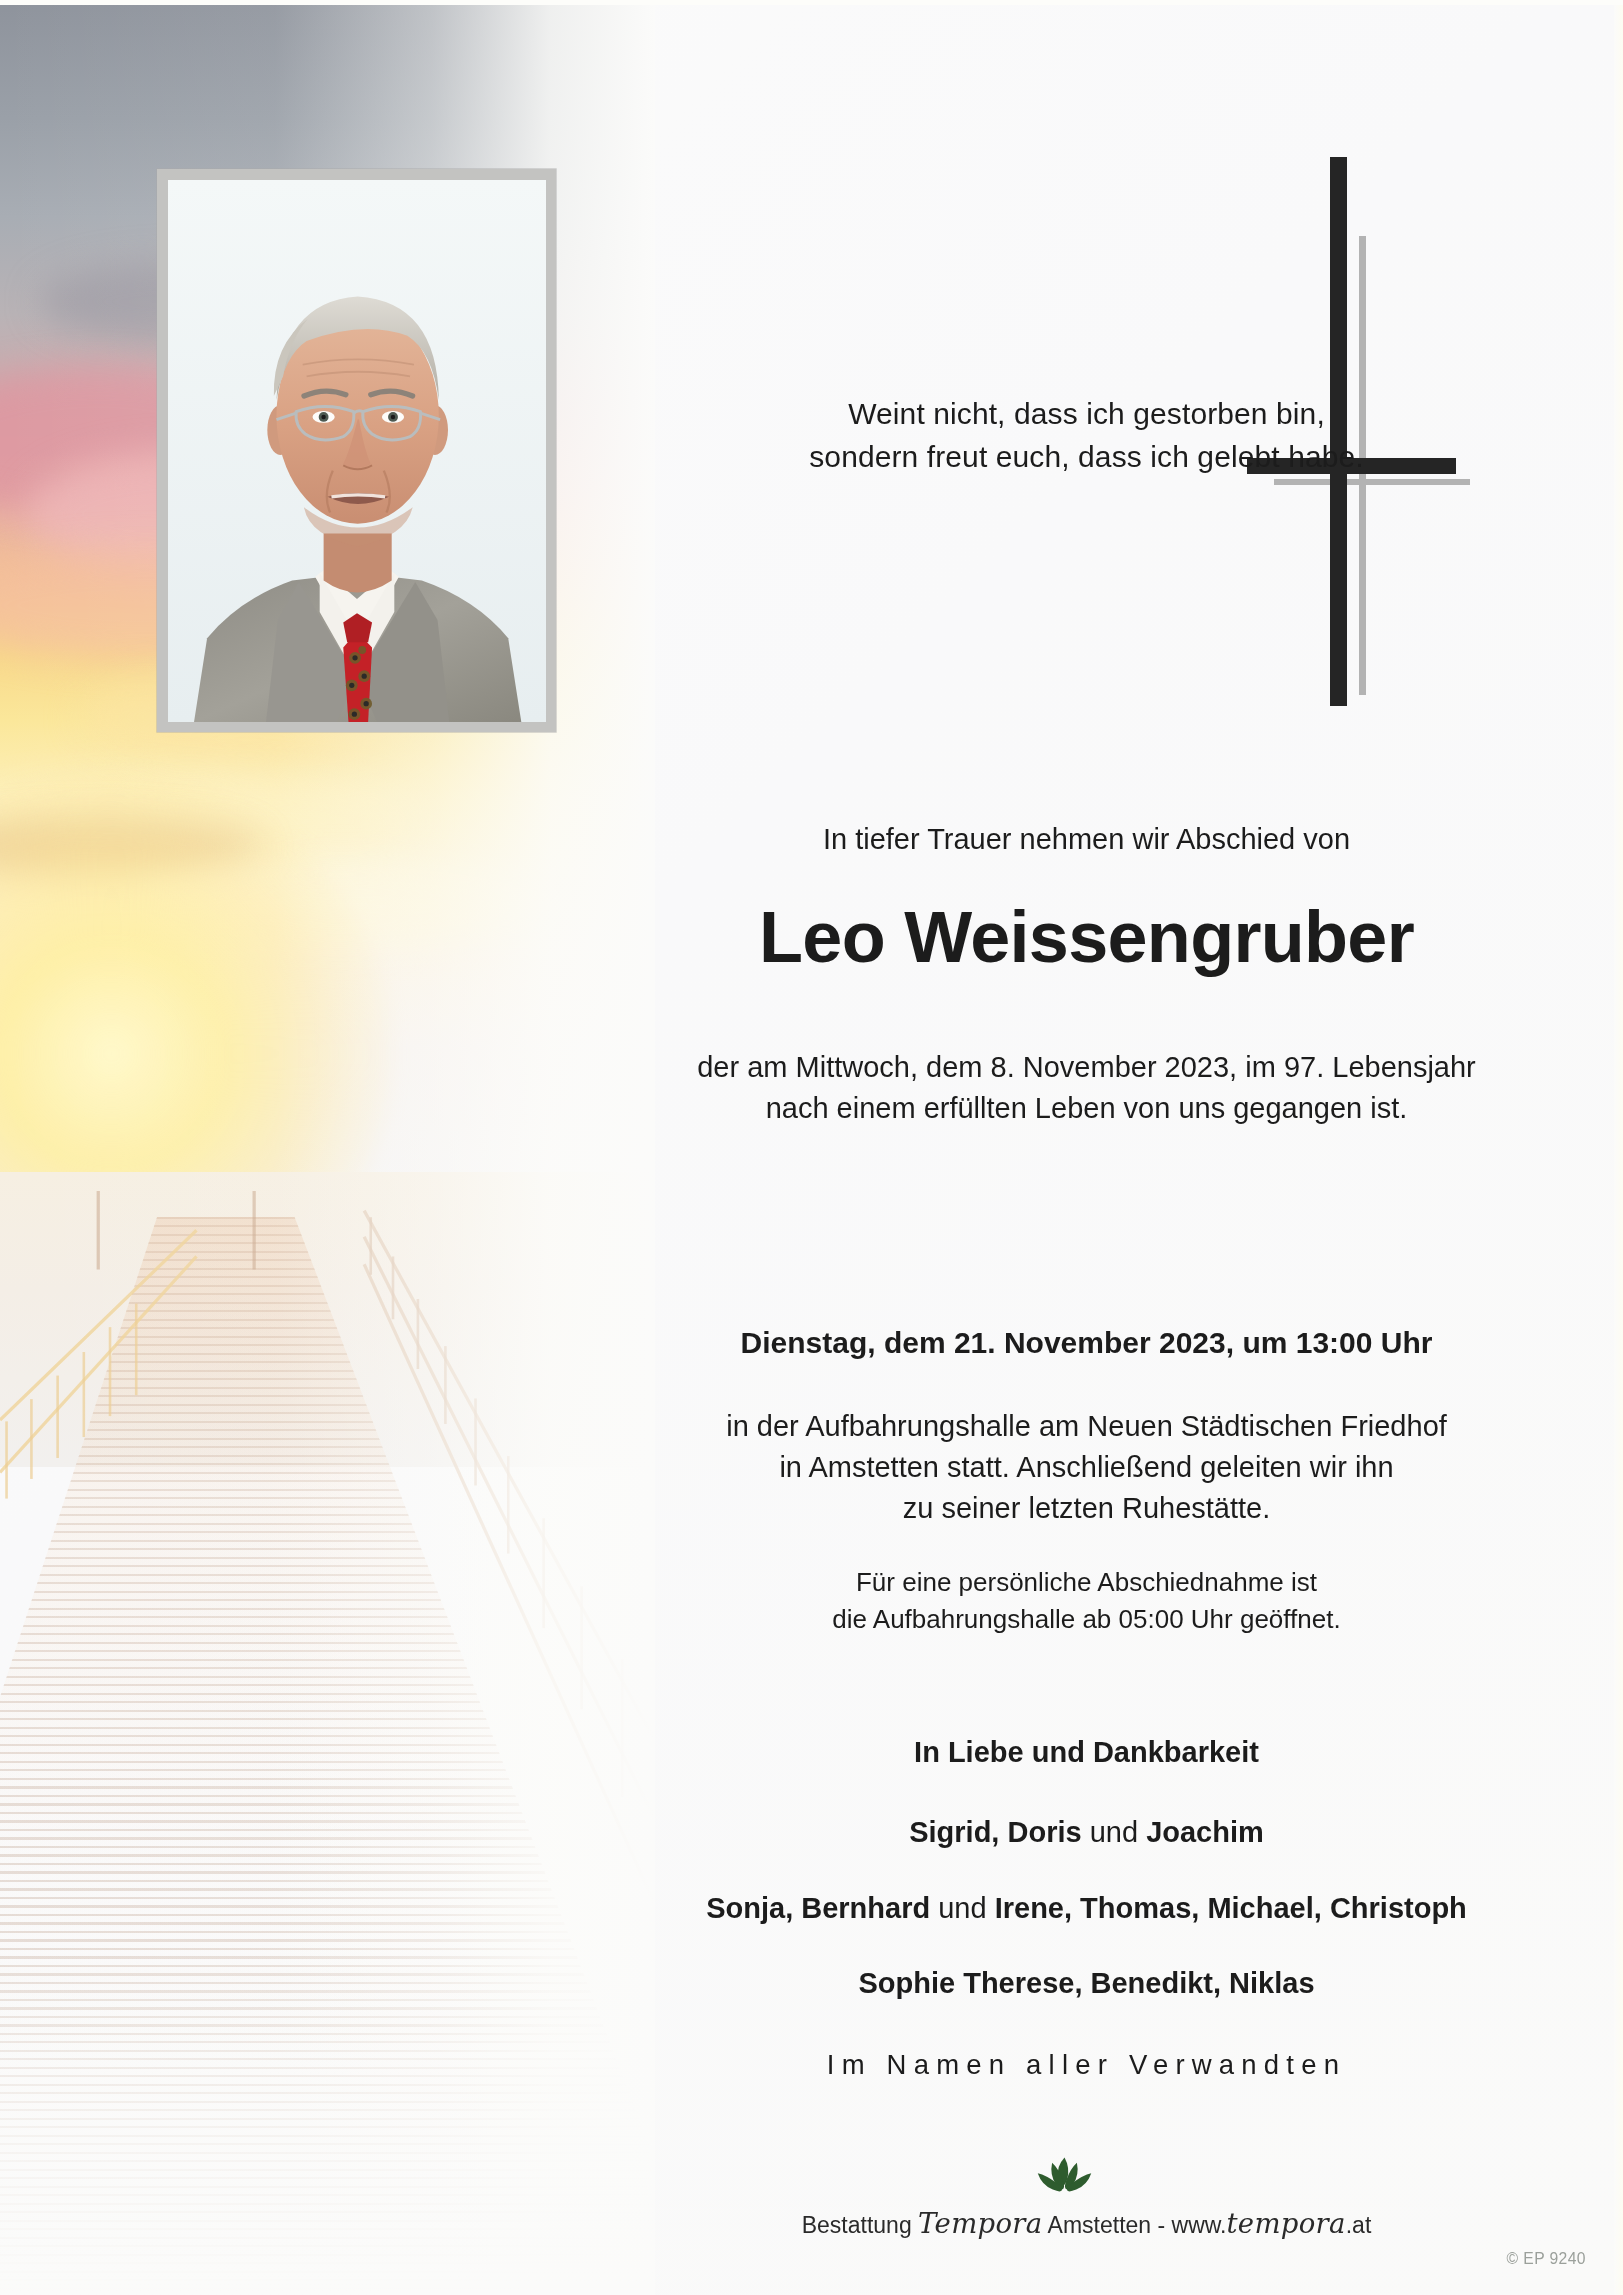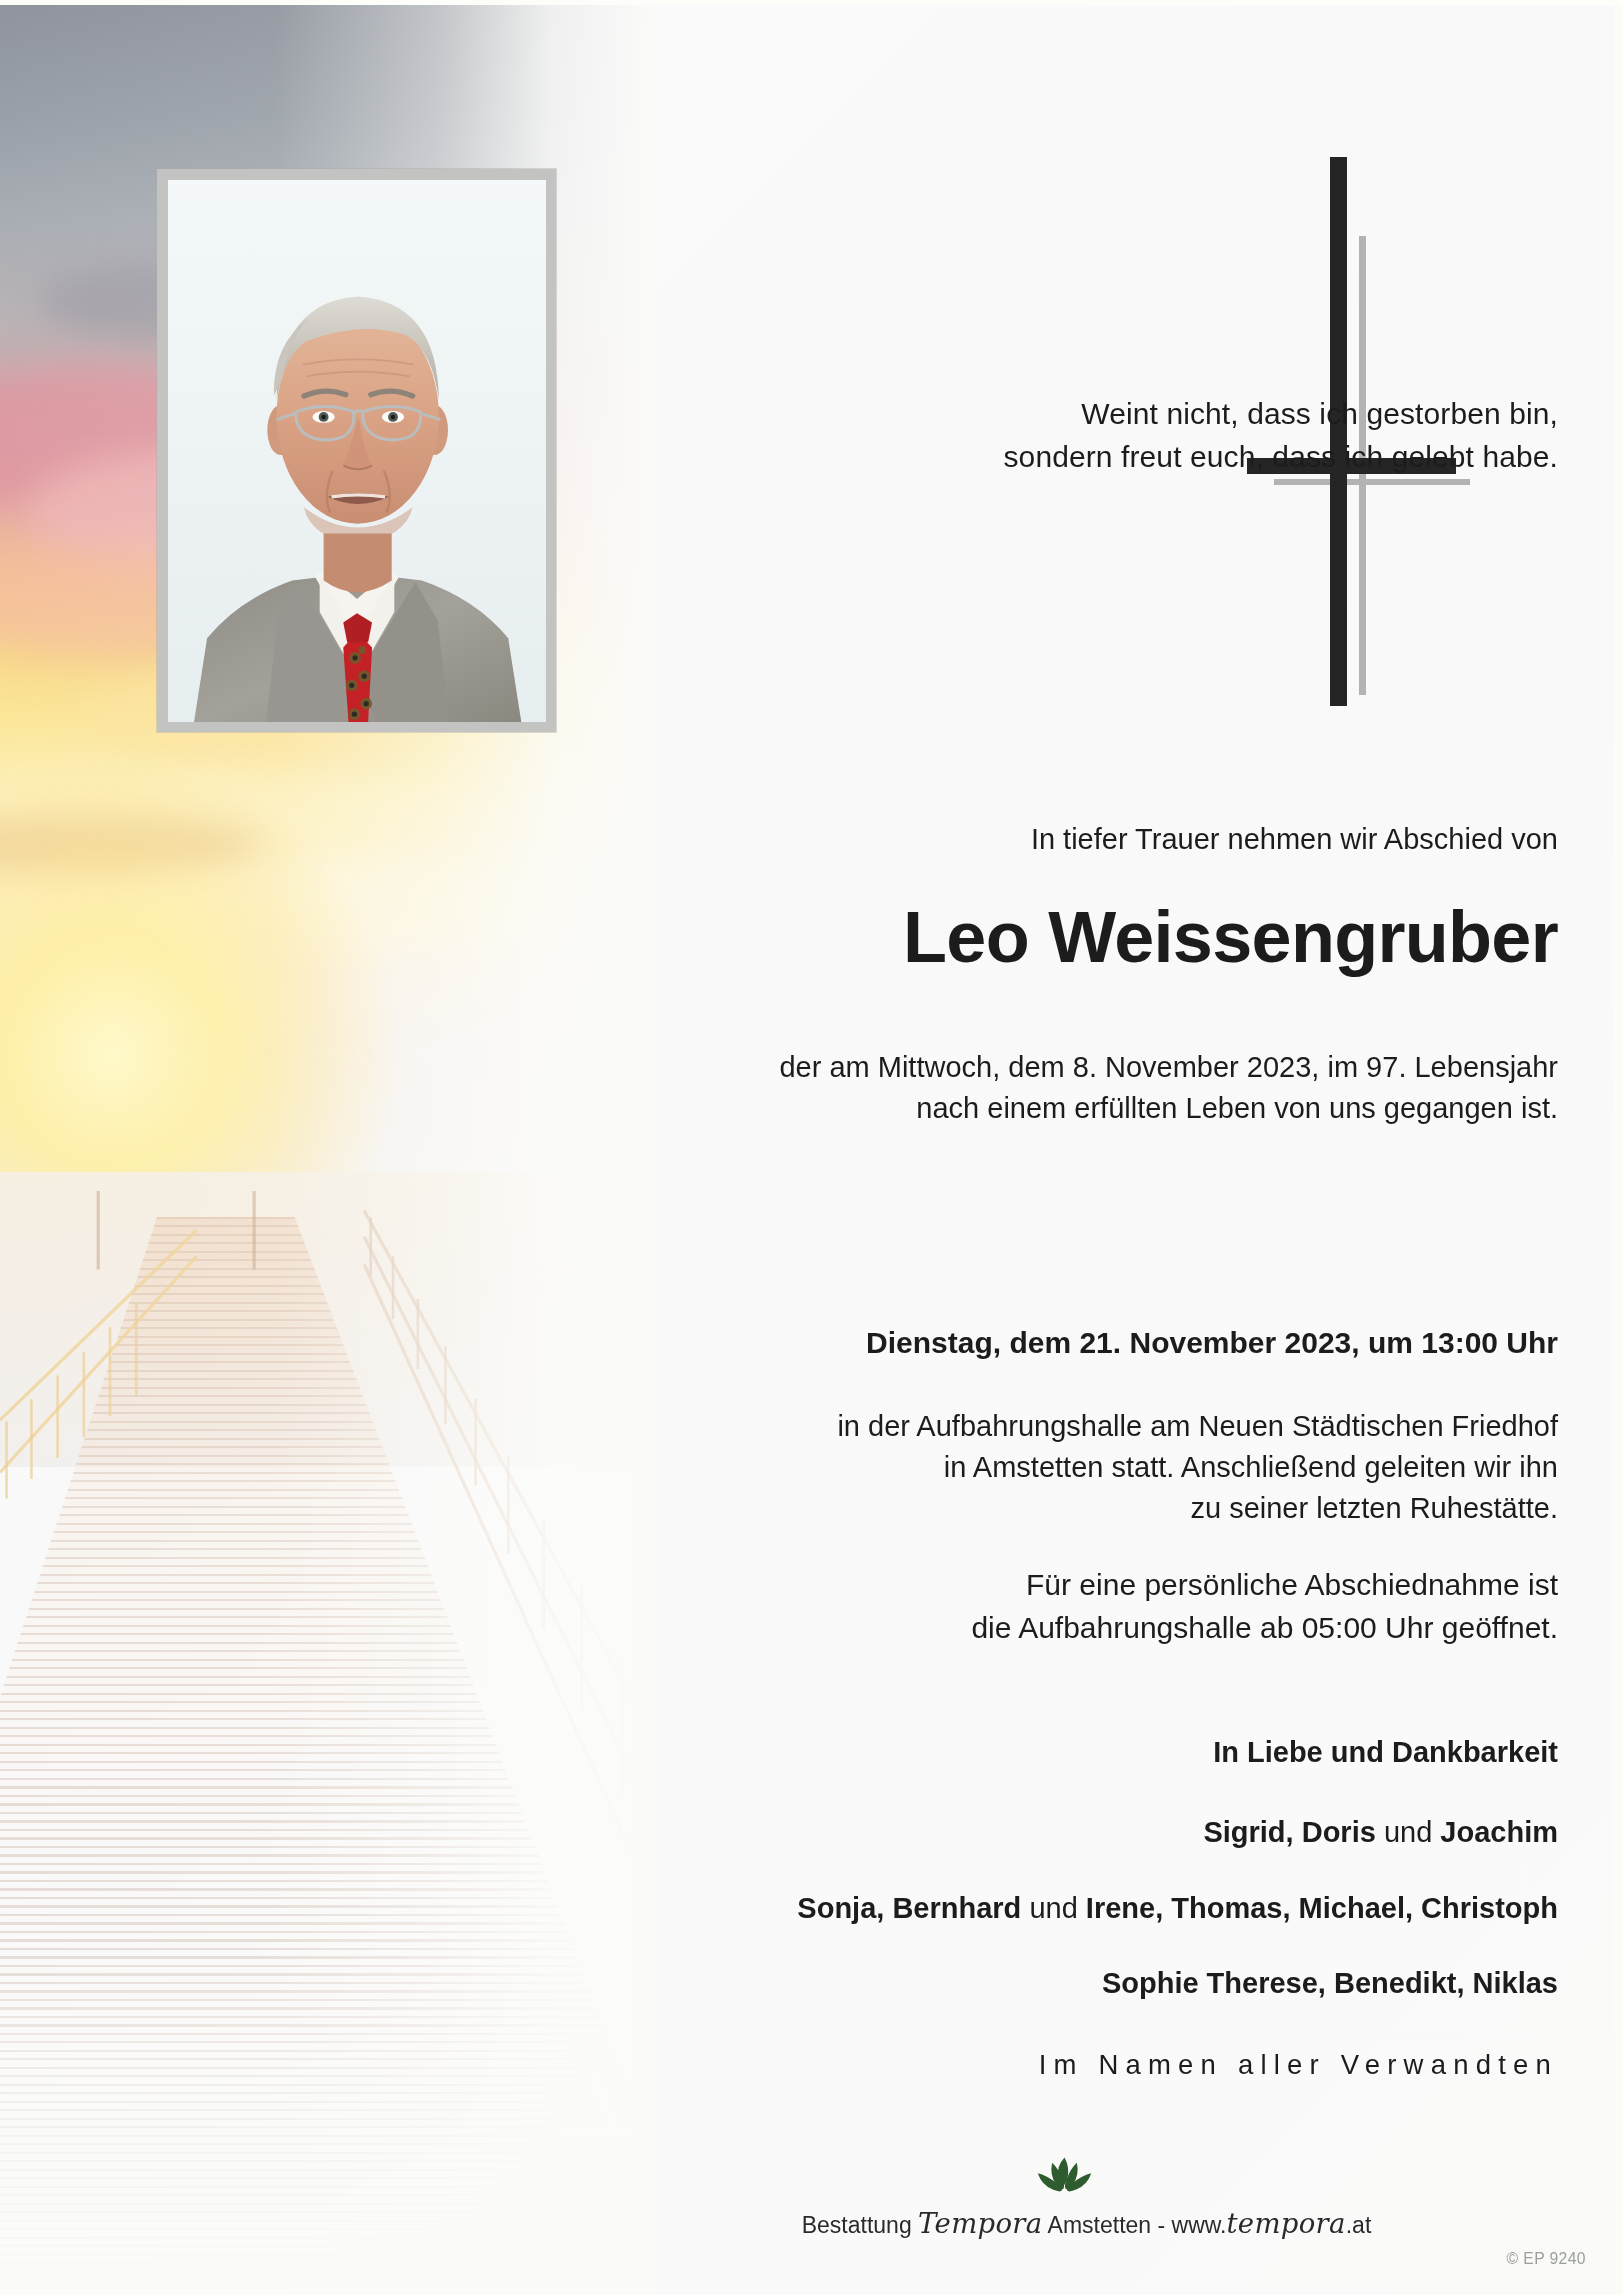--- a/index.html
+++ b/index.html
@@ -142,21 +142,21 @@
   .cross { position:absolute; left:1267px; top:157px; width:209px; height:576px; z-index:20; }
   .cross-v-dark { position:absolute; left:63px; top:0;   width:17px; height:549px; background:#252525; }
   .cross-h-dark { position:absolute; left:-19.6px; top:301px; width:209px; height:15.7px; background:#252525; }
   .cross-v-grey { position:absolute; left:92px; top:79px; width:6.5px; height:459px; background:#b3b3b3; }
   .cross-h-grey { position:absolute; left:6.5px;  top:322px; width:196px; height:5.9px;  background:#b3b3b3; }
 
   
   .content {
     position:absolute; left:615px; top:0; width:943px; height:2295px;
     z-index:25;
-    text-align:right;
+    text-align:center;
     color:#1c1c1c;
   }
 
   .quote {
     position:absolute; left:0; top:393px; width:943px;
     font-size:30px; line-height:1.42; font-weight:400;
     letter-spacing:0.1px;
   }
 
   .intro {
@@ -182,21 +182,21 @@
   .service-date {
     position:absolute; left:0; top:1322px; width:943px;
     font-size:30px; line-height:1.4; font-weight:700;
   }
   .service-place {
     position:absolute; left:0; top:1406px; width:943px;
     font-size:29px; line-height:1.42; font-weight:400;
   }
   .viewing {
     position:absolute; left:0; top:1564px; width:943px;
-    font-size:30px; line-height:1.42; font-weight:400;
+    font-size:26px; line-height:1.42; font-weight:400;
   }
 
   .gratitude {
     position:absolute; left:0; top:1736px; width:943px;
     font-size:29px; font-weight:700;
   }
   .fam1 {
     position:absolute; left:0; top:1816px; width:943px;
     font-size:29px; font-weight:700;
   }

